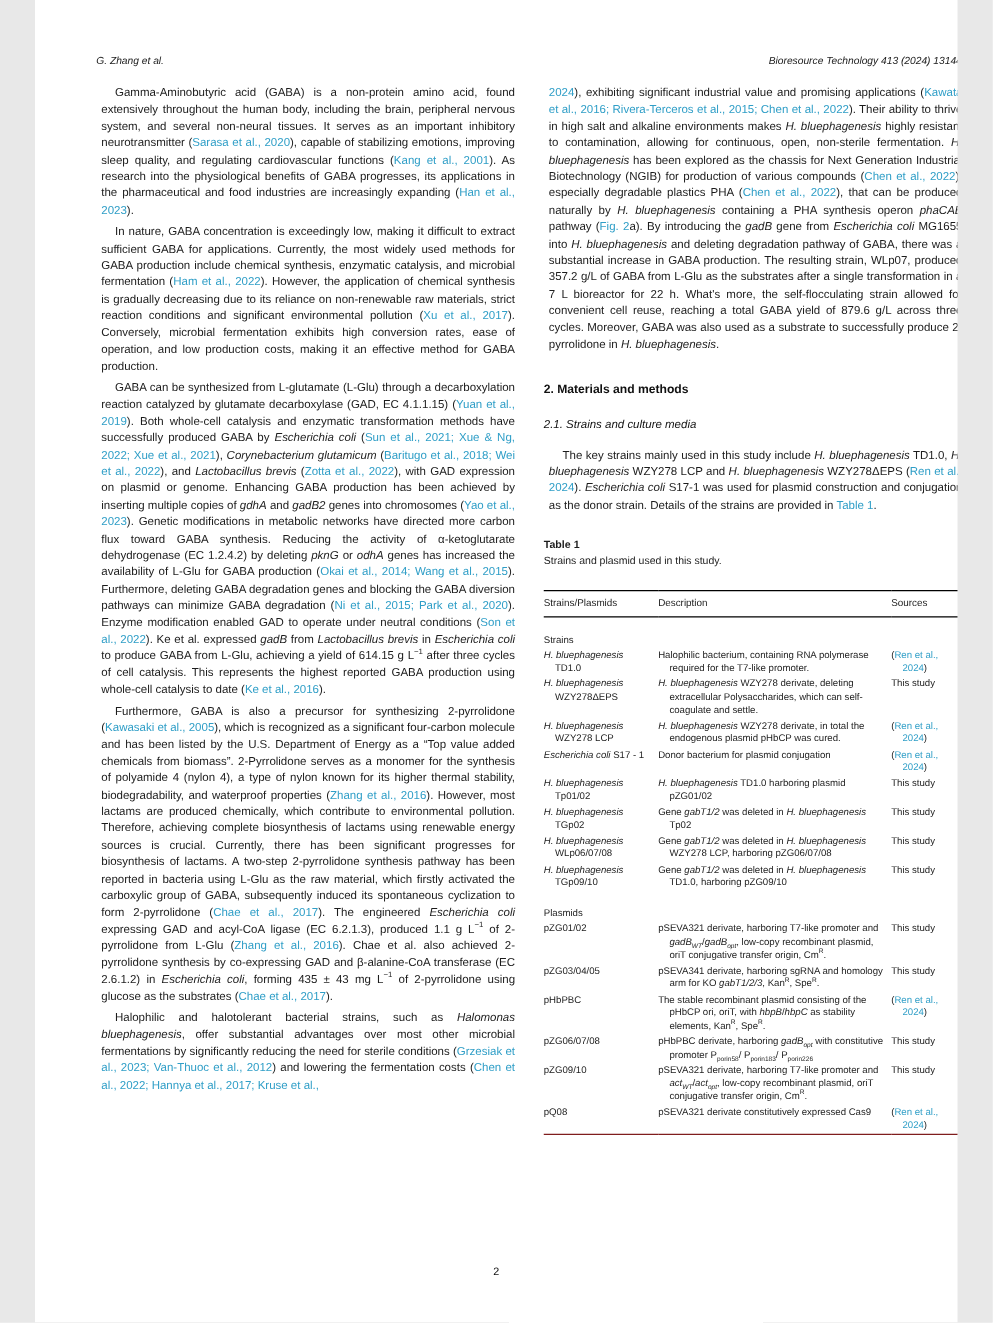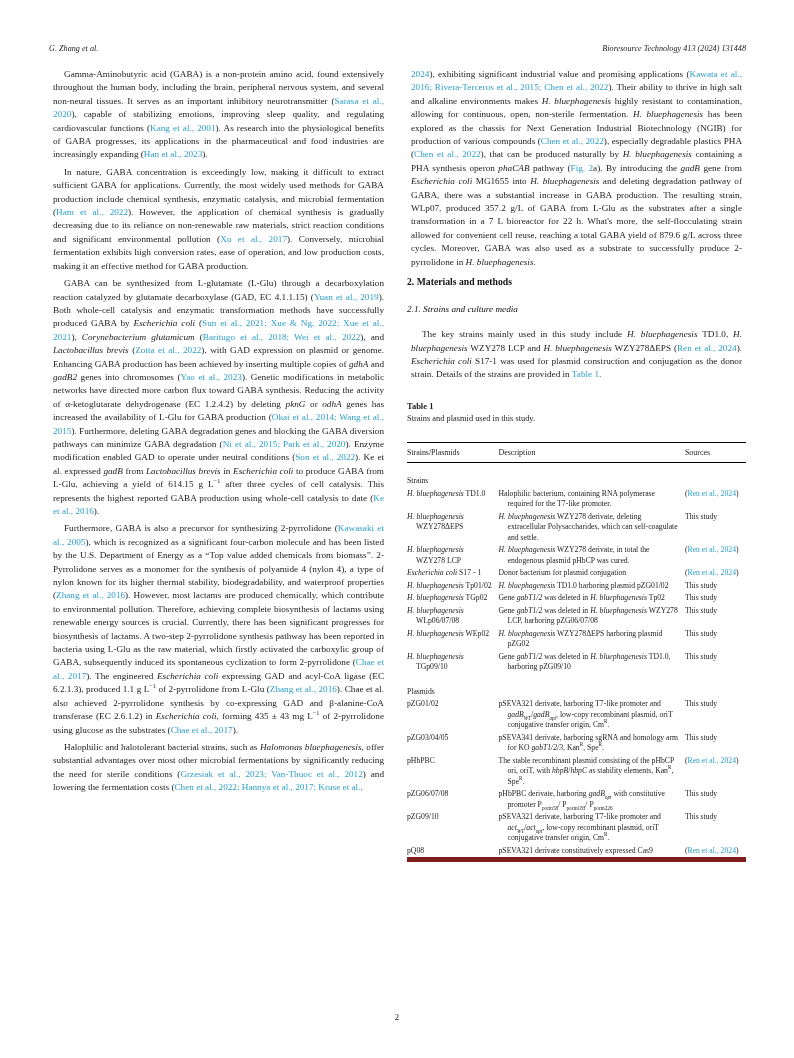--- a/index.html
+++ b/index.html
@@ -1,34 +1,34 @@
 <!DOCTYPE html>
 <html><head>
 <meta charset="utf-8">
 <style>
   html,body{margin:0;padding:0;background:#e8e8e8;}
-  .page{position:relative;width:794px;height:1058px;margin:0 auto;background:#ffffff;
-        font-family:Liberation Serif, serif;color:#1c1c1c;overflow:hidden;}
+  .page{position:relative;width:738px;height:1058px;margin:0 auto;background:#ffffff;
+        font-family:Liberation Sans, sans-serif;color:#1c1c1c;overflow:hidden;}
   .pg-header{position:absolute;top:44px;left:49px;width:697px;display:flex;
         justify-content:space-between;font-style:italic;font-size:8.2px;color:#222;}
   .columns{position:absolute;top:64px;left:49px;width:697px;display:flex;gap:19px;}
   .col{width:339px;}
   .sec{font-size:9.7px;font-weight:bold;margin:10px 0 15px;color:#111;}
   .subsec{font-size:9.2px;font-style:italic;font-weight:normal;margin:17px 0 14px;color:#111;}
   p.body{font-size:9.2px;line-height:13.4px;margin:4px;text-align:justify;text-indent:11px;}
   p.noindent{text-indent:0;}
   .a{color:#2f9ec7;}
   .i{font-style:italic;}
   sup,sub{font-size:68%;line-height:0;}
-  .mt{margin-top:7px;}
+  .mt{margin-top:23px;}
   .tablewrap{margin-top:19px;}
   .tlabel{font-size:8.5px;font-weight:bold;margin-bottom:3px;}
   .tcaption{font-size:8.4px;margin-bottom:19px;color:#222;}
   table.t1{width:100%;border-collapse:collapse;font-size:7.7px;line-height:10.5px;
-        border-top:1px solid #000;border-bottom:5px solid #7f1d1d;}
+        border-top:1px solid #000;border-bottom:1px solid #7f1d1d;}
   table.t1 th{text-align:left;font-weight:normal;font-size:7.9px;
         padding:5px 4px 4px 0;border-bottom:1px solid #000;}
   table.t1 td{vertical-align:top;padding:1px 5px 1px 0;}
   td.cname{width:27%;margin-top:37px;} td.cdesc{width:55%;margin-left:20px;} td.csrc{width:18%;padding-right:0;}
   tr.secrow td{padding-top:13px;}
   .hang{display:block;padding-left:9px;text-indent:-9px;}
   .footer{position:absolute;bottom:36px;left:0;width:100%;text-align:center;font-size:8.6px;color:#111;}
 </style>
 </head>
 <body>
@@ -143,31 +143,20 @@
                 </td>
                 <td class="cdesc">
                   <span class="hang"><span>Gene </span><span class="i">gabT1/2</span><span> was deleted in </span><span class="i">H. bluephagenesis</span><span> WZY278 LCP, harboring pZG06/07/08</span></span>
                 </td>
                 <td class="csrc">
                   <span class="hang"><span>This study</span></span>
                 </td>
               </tr>
               <tr>
                 <td class="cname">
-                  <span class="hang"><span class="i">H. bluephagenesis</span><span> WEp02</span></span>
-                </td>
-                <td class="cdesc">
-                  <span class="hang"><span class="i">H. bluephagenesis</span><span> WZY278ΔEPS harboring plasmid pZG02</span></span>
-                </td>
-                <td class="csrc">
-                  <span class="hang"><span>This study</span></span>
-                </td>
-              </tr>
-              <tr>
-                <td class="cname">
                   <span class="hang"><span class="i">H. bluephagenesis</span><span> TGp09/10</span></span>
                 </td>
                 <td class="cdesc">
                   <span class="hang"><span>Gene </span><span class="i">gabT1/2</span><span> was deleted in </span><span class="i">H. bluephagenesis</span><span> TD1.0, harboring pZG09/10</span></span>
                 </td>
                 <td class="csrc">
                   <span class="hang"><span>This study</span></span>
                 </td>
               </tr>
               <tr class="secrow">

